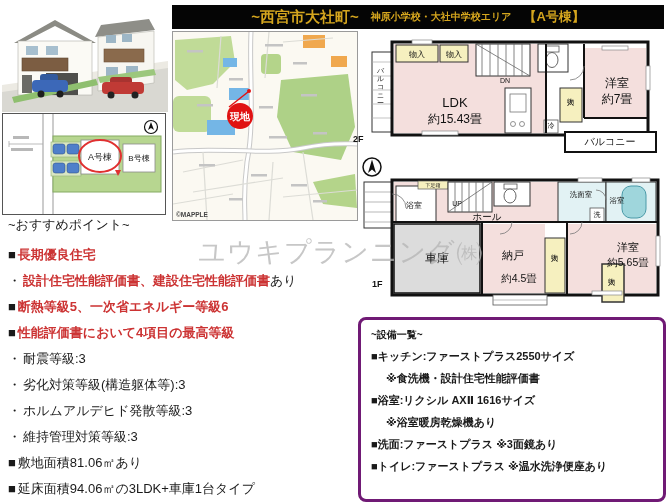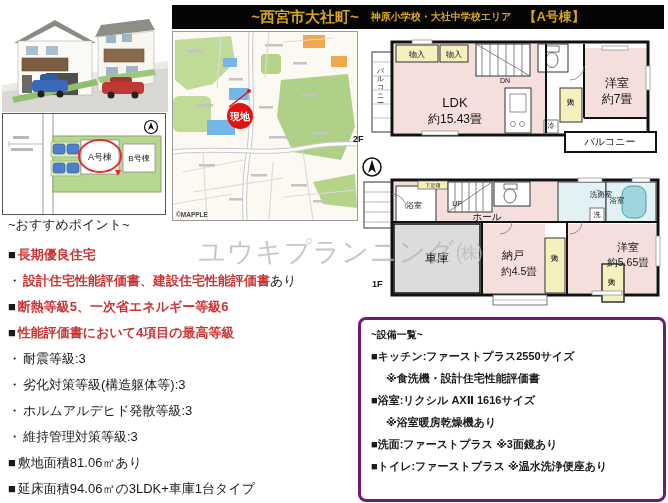--- a/index.html
+++ b/index.html
@@ -298,26 +298,26 @@
       <rect x="226" y="2" width="24" height="4"></rect>
         <rect x="280" y="2" width="18" height="4"></rect>
       <rect x="304" y="60" width="4" height="30"></rect>
         <rect x="240" y="115" width="30" height="4"></rect>
     </g>
   </svg>
   <div class="fp-label" style="left:396px;top:200px;width:36px;font-size:8px;">浴室</div>
   <div class="fp-label" style="left:419px;top:182px;width:28px;font-size:5px;">下足箱</div>
   <div class="fp-label" style="left:447px;top:200px;width:20px;font-size:7px;">UP</div>
   <div class="fp-label" style="left:462px;top:211px;width:50px;font-size:9.5px;">ホール</div>
-  <div class="fp-label" style="left:559px;top:190px;width:44px;font-size:7.5px;margin-left:20px;">洗面室</div>
+  <div class="fp-label" style="left:559px;top:190px;width:44px;font-size:7.5px;">洗面室</div>
   <div class="fp-label" style="left:590px;top:210px;width:14px;font-size:7px;">洗</div>
   <div class="fp-label" style="left:604px;top:196px;width:26px;font-size:7.5px;">浴室</div>
   <div class="fp-label" style="left:407px;top:250px;width:60px;font-size:12px;">車庫</div>
   <div class="fp-label" style="left:483px;top:248px;width:60px;font-size:11px;">納戸</div>
-  <div class="fp-label" style="left:481px;top:265px;width:76px;font-size:10.5px;">約4.5畳</div>
+  <div class="fp-label" style="left:481px;top:272px;width:76px;font-size:10.5px;">約4.5畳</div>
   <div class="fp-label vtext" style="left:549px;top:248px;font-size:7px;">物入</div>
   <div class="fp-label vtext" style="left:606px;top:272px;font-size:7px;">物入</div>
   <div class="fp-label" style="left:600px;top:240px;width:56px;font-size:11px;">洋室</div>
   <div class="fp-label" style="left:596px;top:256px;width:64px;font-size:10.5px;">約5.65畳</div>
   <div class="fp-label" style="left:372px;top:279px;font-size:9px;font-weight:bold;">1F</div>
 
   <div class="abs" id="equipment">
     <div class="eq-title">~設備一覧~</div>
     <div class="eq-item" data-indent="false">■キッチン:ファーストプラス2550サイズ</div>
     <div class="eq-item" data-indent="true">※食洗機・設計住宅性能評価書</div>

